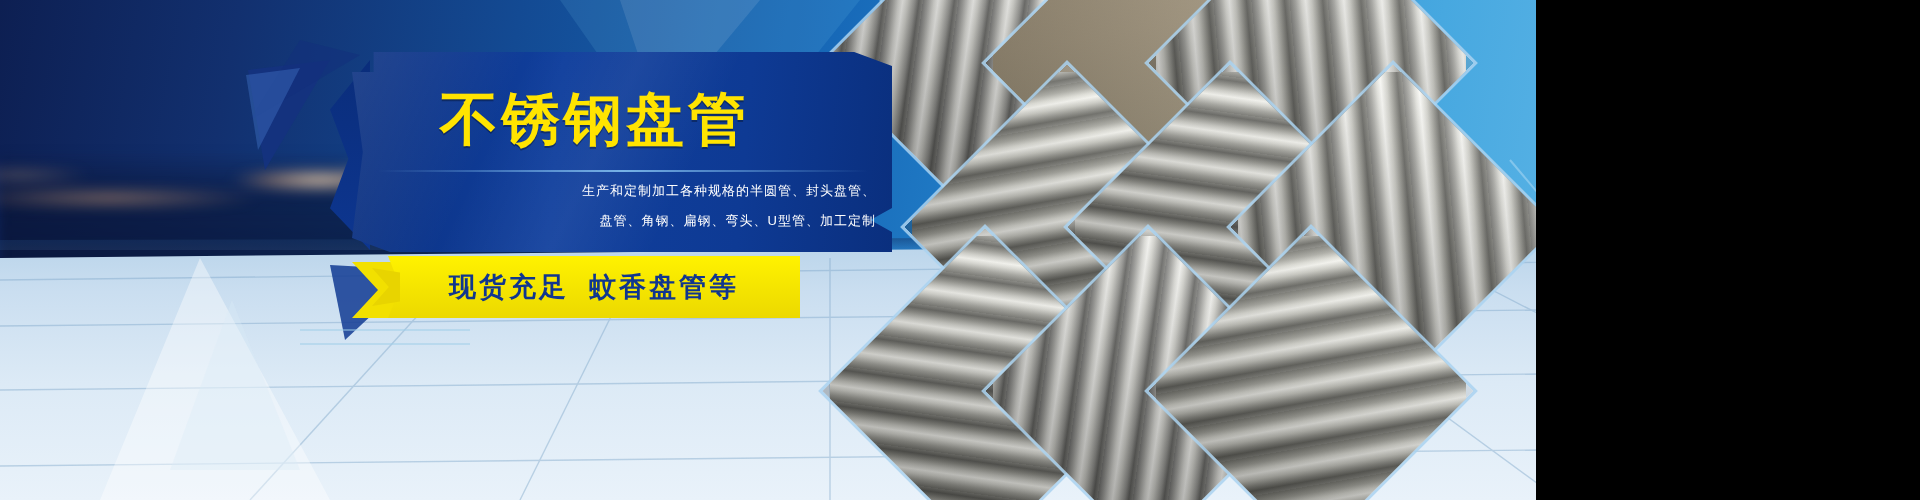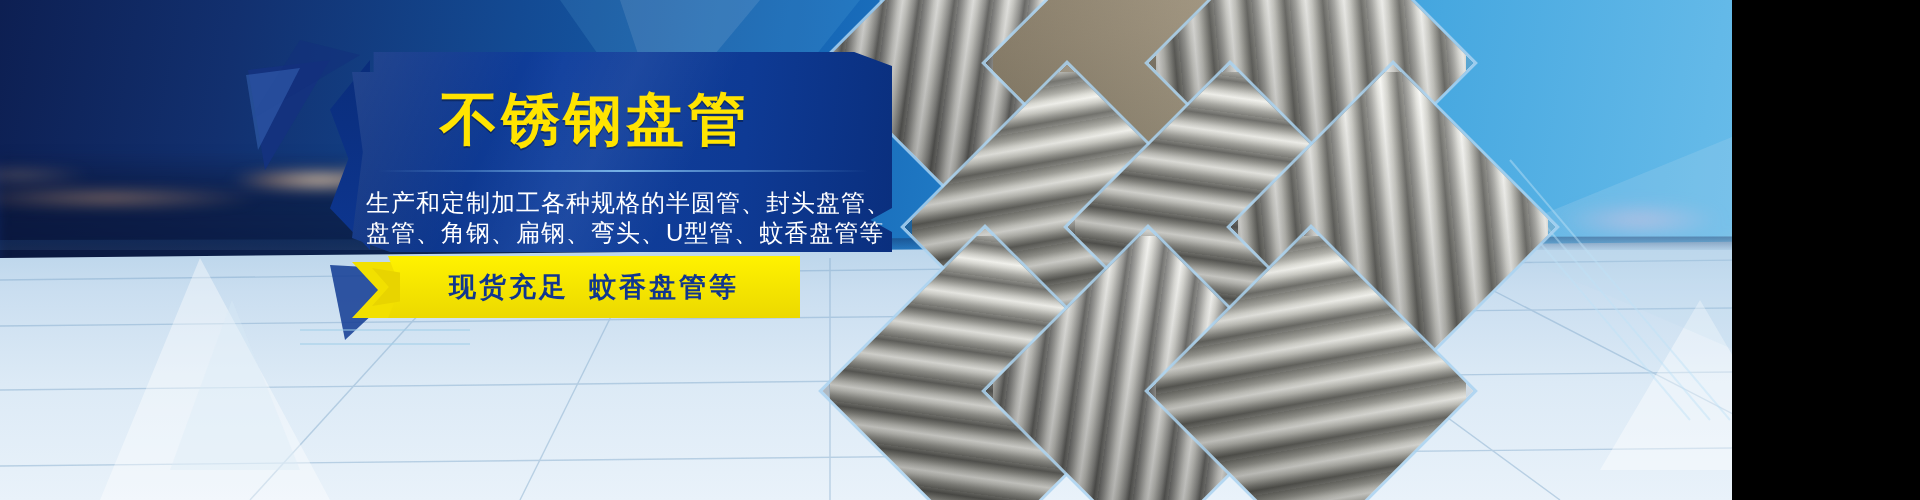--- a/index.html
+++ b/index.html
@@ -1,17 +1,17 @@
 <!DOCTYPE html>
 <html><head>
 <meta charset="utf-8">
 <style>
   html,body{margin:0;padding:0;background:#000;}
   #banner{
-    position:relative;width:1732px;height:500px;overflow:hidden;
+    position:relative;width:1536px;height:500px;overflow:hidden;
     font-family:"Liberation Sans","DejaVu Sans",sans-serif;
   }
 
   
   .bg-sky{
     position:absolute;left:0;top:0;width:1920px;height:500px;
     background:
       linear-gradient(100deg,#0d1f52 0%,#12306f 12%,#134a93 26%,#1769b8 42%,#2a8fd4 58%,#47a8e0 72%,#63b9e8 86%,#7fc9ef 100%);
   }
   
@@ -137,22 +137,22 @@
     position:absolute;left:440px;top:90px;width:420px;
     font-size:58px;font-weight:bold;color:#ffe400;letter-spacing:4px;
     line-height:1;white-space:nowrap;
     text-shadow:0 2px 0 rgba(0,0,0,.30);
   }
   .sub-rule{
     position:absolute;left:378px;top:170px;width:490px;height:2px;
     background:linear-gradient(90deg,rgba(120,200,255,0),rgba(150,215,255,.75),rgba(120,200,255,0));
   }
   .sub{
-    position:absolute;left:366px;top:188px;width:510px;
-    text-align:right;color:#ffffff;font-size:24px;line-height:30px;
+    position:absolute;left:366px;top:176px;width:510px;
+    text-align:right;color:#ffffff;font-size:13px;line-height:30px;
     letter-spacing:1px;white-space:nowrap;
   }
 
   
   .ytail{
     position:absolute;left:352px;top:262px;width:50px;height:56px;
     background:#f2e000;
     clip-path:polygon(100% 0%,100% 100%,0% 100%,52% 50%,0% 0%);
   }
   .ybar{
@@ -286,21 +286,21 @@
   </div>
 
   <div class="ribbon-fold"></div>
   <div class="ribbon"></div>
   <div class="ribbon-sheen"></div>
 
   <div class="title">不锈钢盘管</div>
   <div class="sub-rule"></div>
   <div class="sub">
     <div>生产和定制加工各种规格的半圆管、封头盘管、</div>
-    <div>盘管、角钢、扁钢、弯头、U型管、蚊香盘管等</div>
+    <div>盘管、角钢、扁钢、弯头、U型管、加工定制</div>
   </div>
 
   <div class="ytail"></div>
   <div class="ybar"></div>
   <div class="ybar-notch"></div>
   <div class="ytext">
     <span>现货充足</span>
     <span>蚊香盘管等</span>
   </div>
 

